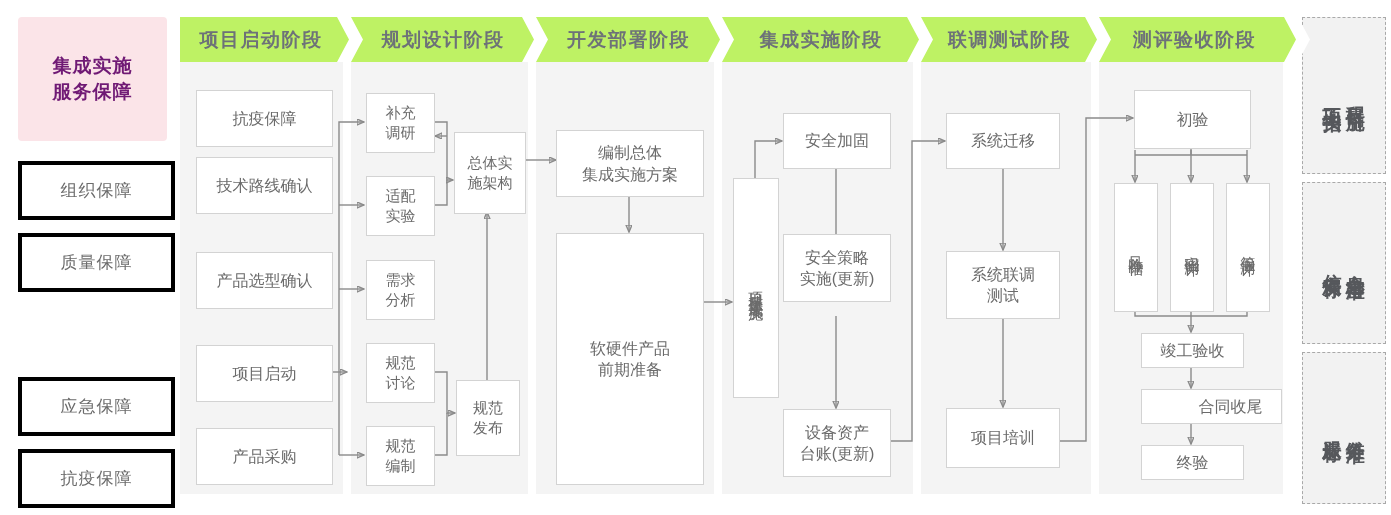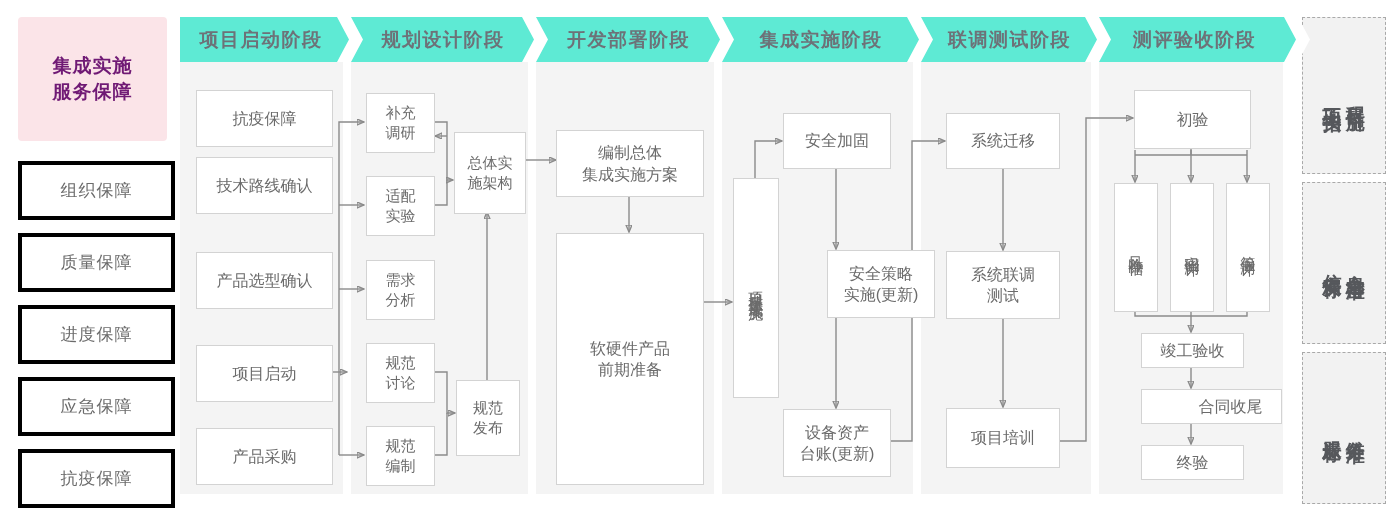--- a/index.html
+++ b/index.html
@@ -18,21 +18,21 @@
   .rail-item{
     position:absolute;left:0;width:149px;height:51px;
     background:#ffffff;border:4px solid #000000;
     display:flex;align-items:center;justify-content:center;
     color:#6b6b6b;font-size:17px;letter-spacing:1px;
   }
 
   
   .panel{position:absolute;top:62px;background:#f4f4f4;}
   .phase-head{
-    position:absolute;top:17px;height:45px;background:#5eead4;
+    position:absolute;top:17px;height:45px;background:#bef264;
     display:flex;align-items:center;
     color:#6d7278;font-weight:bold;font-size:19px;letter-spacing:1.5px;
   }
   .phase-head .htxt{position:absolute;left:0;right:0;text-align:center;}
   .chev{position:absolute;top:17px;height:45px;width:26px;overflow:hidden;z-index:4;}
   .chev svg{display:block;}
 
   
   .node{
     position:absolute;background:#ffffff;border:1px solid #d3d3d3;
@@ -71,23 +71,20 @@
       <div>
         <div>集成实施</div>
         <div>服务保障</div>
       </div>
     </div>
     <div class="rail-item" style="top:144px;">
         <span>组织保障</span>
       </div>
     <div class="rail-item" style="top:216px;">
         <span>质量保障</span>
-      </div>
-    <div class="rail-item" style="top:288px;">
-        <span>进度保障</span>
       </div>
     <div class="rail-item" style="top:360px;">
         <span>应急保障</span>
       </div>
     <div class="rail-item" style="top:432px;">
         <span>抗疫保障</span>
       </div>
   </div>
 
   <div class="panel" style="left:180px;width:163px;height:432px;"></div>
@@ -273,21 +270,21 @@
         <div>前期准备</div>
       </div>
   </div>
 
   <div class="node vert sm" style="left:733px;top:178px;width:44px;height:218px;">
     <span>项目整体集成实施</span>
   </div>
   <div class="node" style="left:783px;top:113px;width:106px;height:54px;">
     <span>安全加固</span>
   </div>
-  <div class="node" style="left:783px;top:250px;width:106px;height:66px;margin-left:44px;">
+  <div class="node" style="left:783px;top:234px;width:106px;height:66px;">
     <div>
         <div>安全策略</div>
         <div>实施(更新)</div>
       </div>
   </div>
   <div class="node" style="left:783px;top:409px;width:106px;height:66px;">
     <div>
         <div>设备资产</div>
         <div>台账(更新)</div>
       </div>

